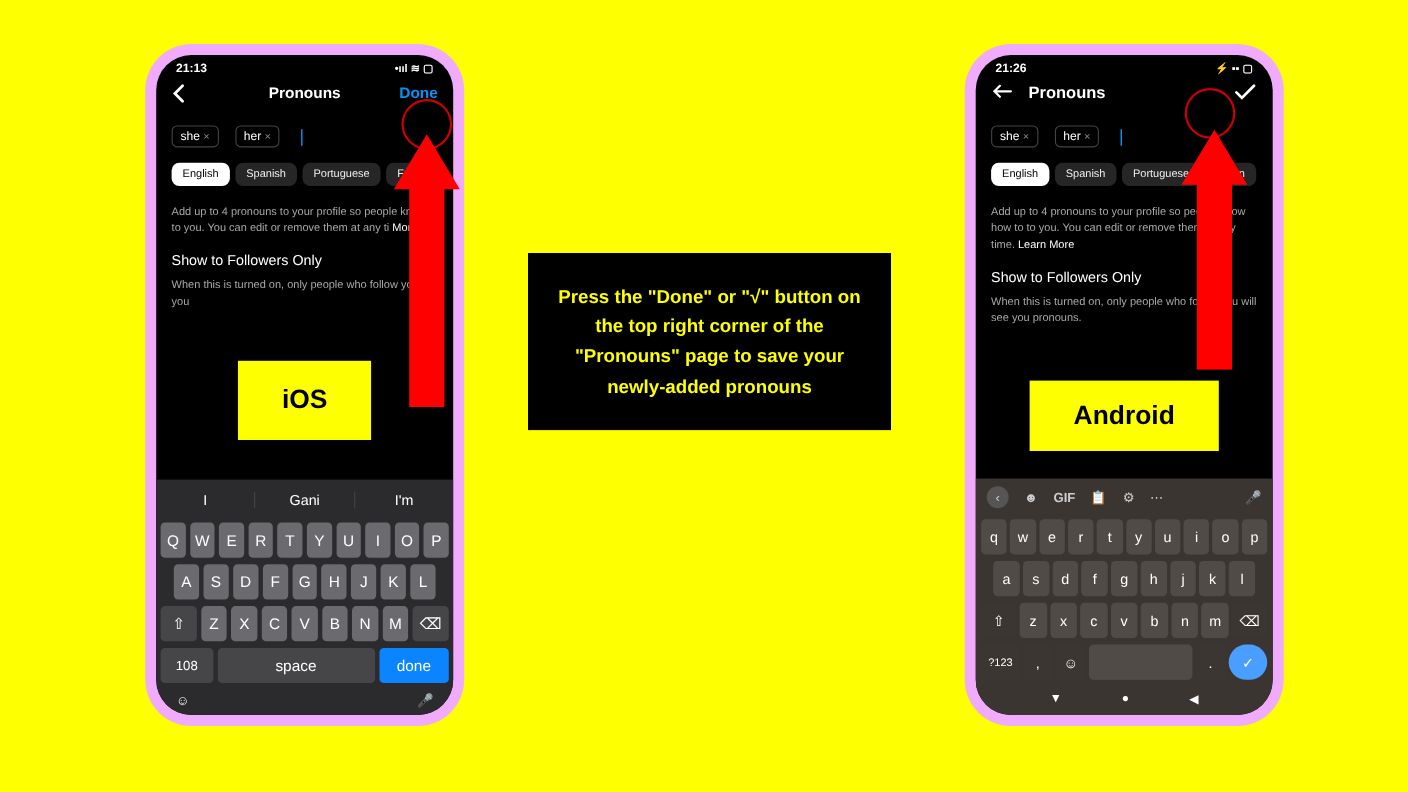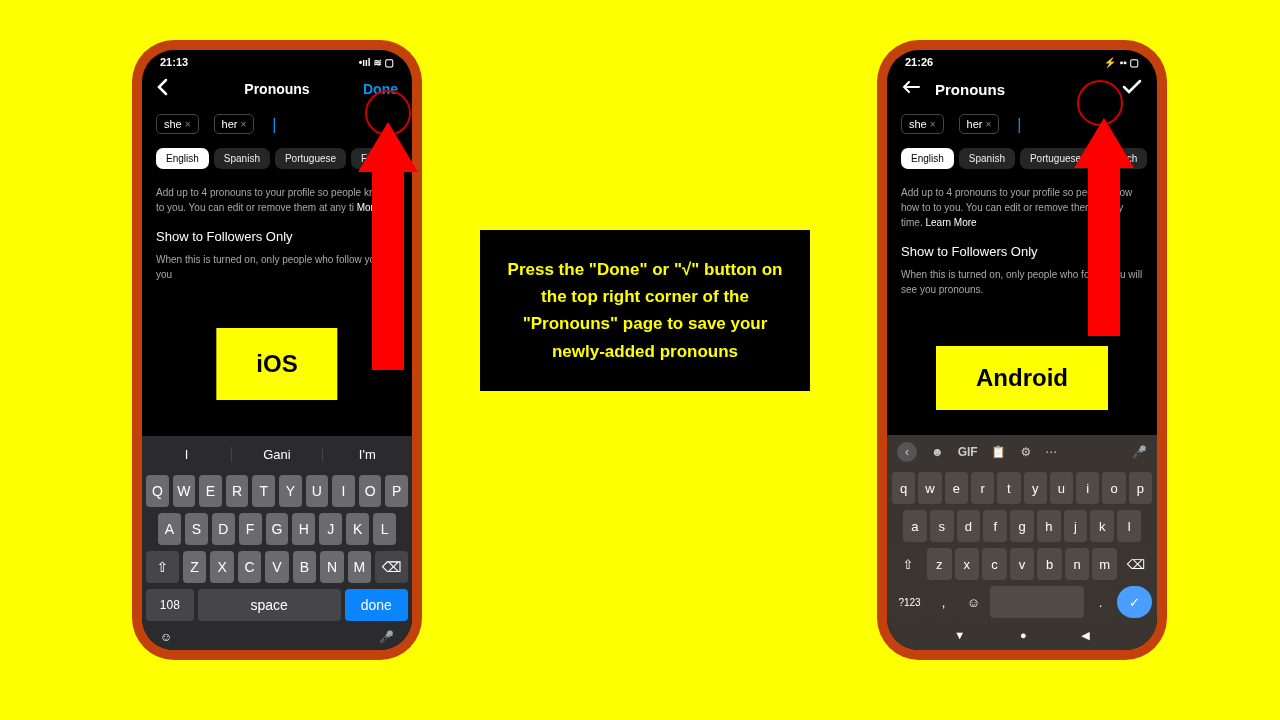--- a/index.html
+++ b/index.html
@@ -1,23 +1,23 @@
 <!DOCTYPE html>
 <html><head>
 <meta charset="utf-8">
 <style>
 *{margin:0;padding:0;box-sizing:border-box;font-family:-apple-system,BlinkMacSystemFont,'Segoe UI',sans-serif}
 body{background:#feff00;width:1280px;height:720px;position:relative;overflow:hidden}
-.phone{position:absolute;width:290px;height:620px;background:#c2410c;border-radius:42px;padding:10px}
+.phone{position:absolute;width:290px;height:620px;background:#f0abfc;border-radius:42px;padding:10px}
 .phone-left{left:132px;top:40px}
 .phone-right{left:877px;top:40px}
 .screen{width:100%;height:100%;background:#000;border-radius:32px;overflow:hidden;position:relative;color:#fff}
 .status-bar{display:flex;justify-content:space-between;padding:6px 18px 2px;font-size:11px;font-weight:600;align-items:center}
 .status-icons{display:flex;gap:3px;align-items:center;font-size:10px}
-.nav-bar{display:flex;align-items:center;padding:6px 14px;height:38px;position:relative}
+.nav-bar{display:flex;align-items:flex-start;padding:6px 14px;height:38px;position:relative}
 .back-arrow{width:20px;color:#fff}
 .nav-title{position:absolute;left:50%;transform:translateX(-50%);font-size:14px;font-weight:600}
 .nav-title-android{font-size:15px;font-weight:600;margin-left:14px}
 .done-btn{margin-left:auto;color:#0095f6;font-size:14px;font-weight:600}
 .check-btn{margin-left:auto;color:#fff}
 .chips{display:flex;gap:15px;padding:6px 14px;align-items:flex-end}
 .chip{background:transparent;border:1px solid #444;border-radius:5px;padding:3px 7px;font-size:11px;color:#fff;display:flex;align-items:center;gap:3px}
 .chip-x{color:#888;font-size:10px}
 .cursor{color:#0095f6;margin-left:3px}
 .lang-row{display:flex;gap:5px;padding:8px 14px;overflow:hidden}
@@ -176,21 +176,21 @@
 <span class="chip">
           <span>her</span>
           <span class="chip-x">×</span>
         </span>
 <span class="cursor">|</span>
 </div>
 <div class="lang-row">
 <span class="lang-pill active">English</span>
 <span class="lang-pill">Spanish</span>
 <span class="lang-pill">Portuguese</span>
-<span class="lang-pill">French</span>
+<span class="lang-pill">Learn</span>
 </div>
 <div class="info-text"><span>Add up to 4 pronouns to your profile so people know how to to you. You can edit or remove them at any time.</span> <span class="lm">Learn More</span></div>
 <div class="section-row">
 <span class="section-title">Show to Followers Only</span>
 </div>
 <div class="sub-text">When this is turned on, only people who follow you will see you pronouns.</div>
 <div class="os-label" style="top:296px;padding:18px 40px">Android</div>
 <div class="keyboard-android">
 <div class="kb-toolbar">
 <span style="background:#555;border-radius:50%;width:20px;height:20px;justify-content:center">‹</span>

